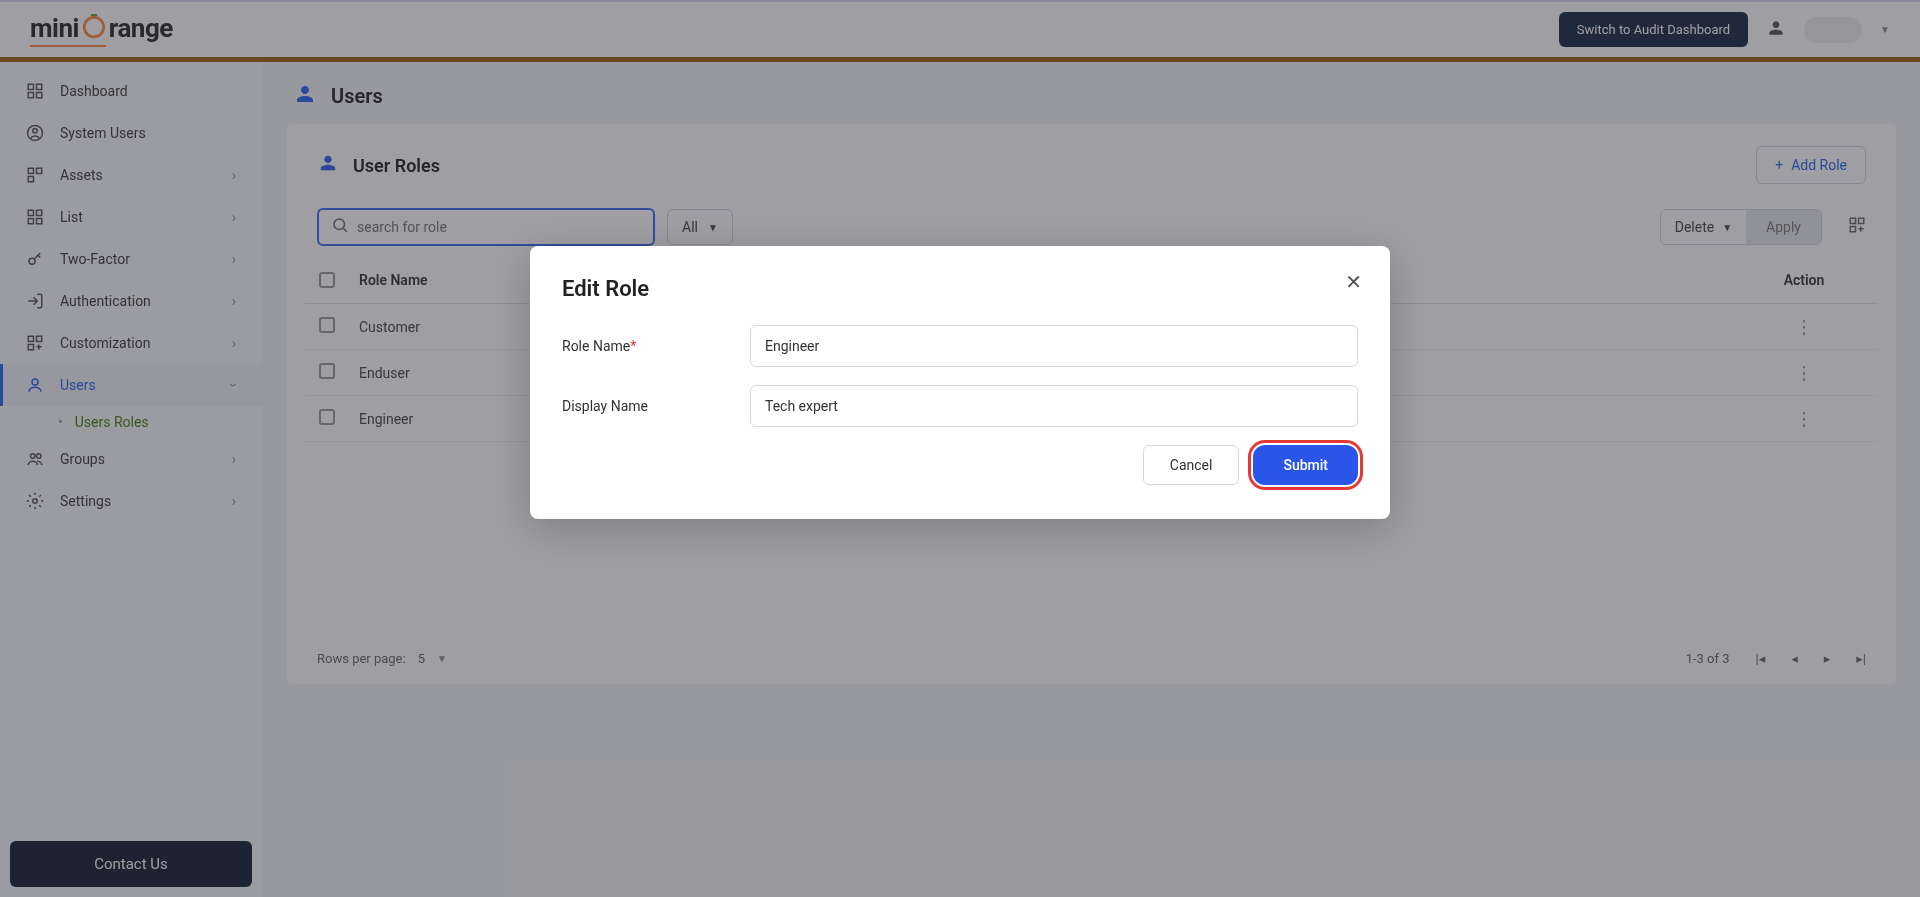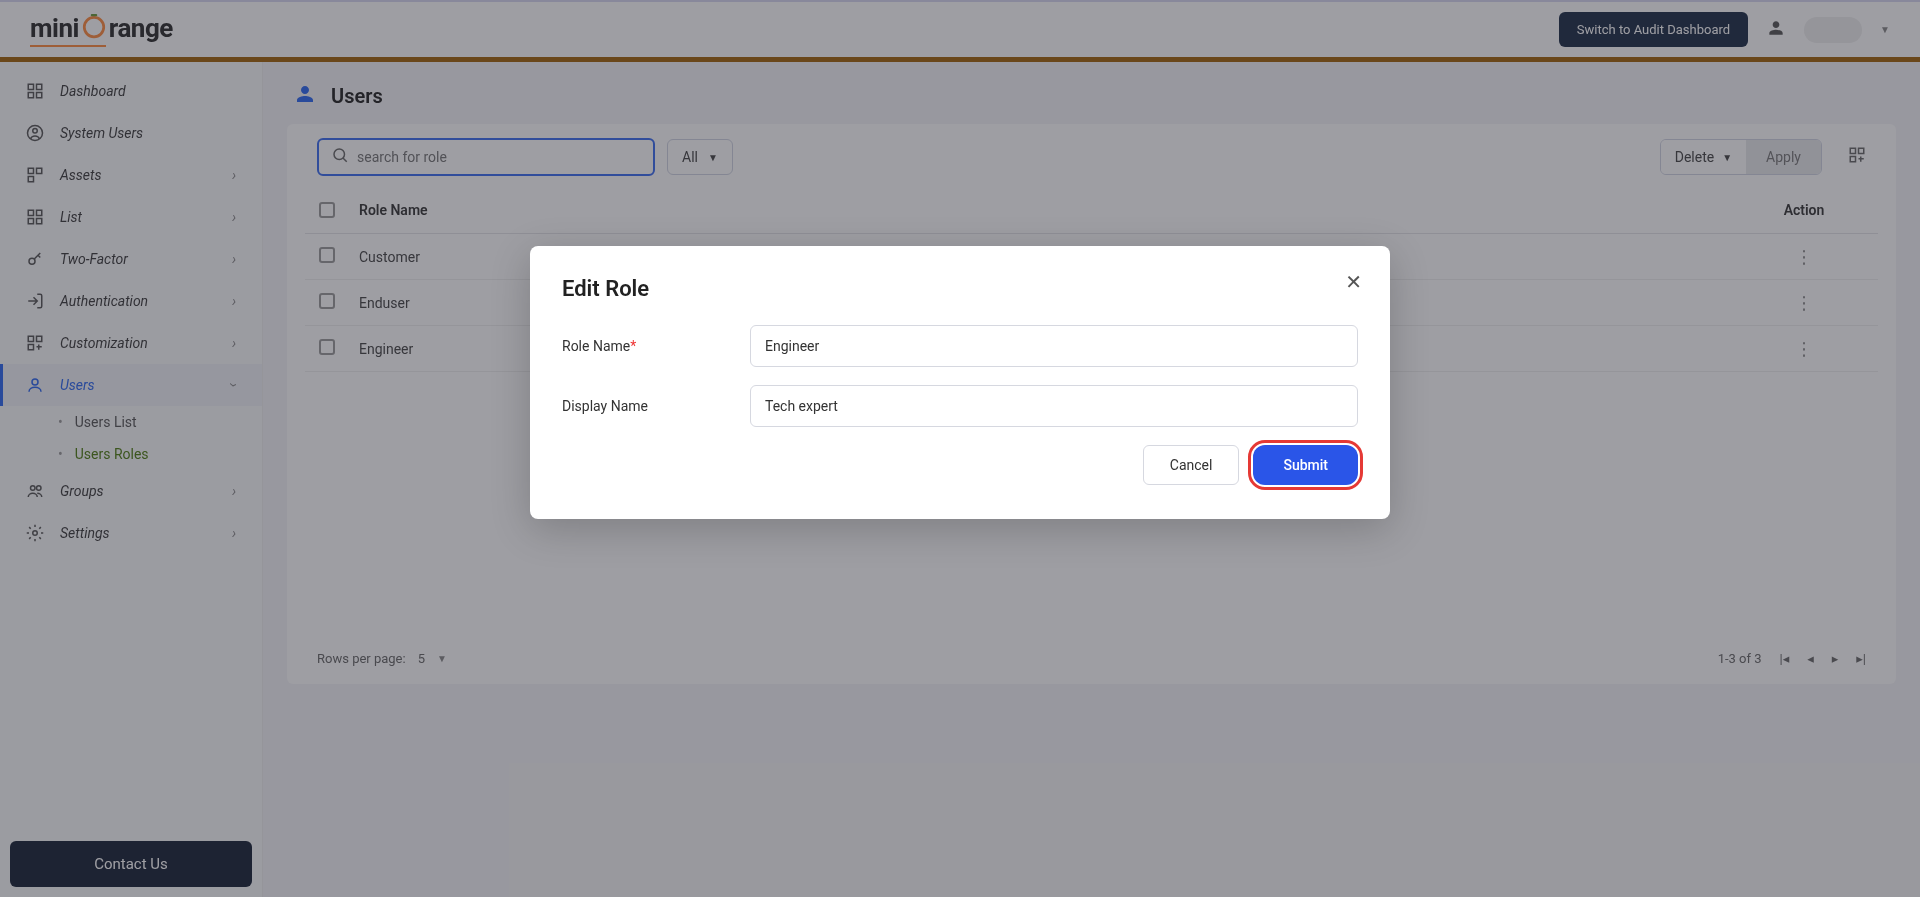--- a/index.html
+++ b/index.html
@@ -12,21 +12,21 @@
 .logo-wrap { display: flex; flex-direction: column; }
 .topbar-right { display: flex; align-items: center; gap: 18px; }
 .switch-btn { background: #1a2a44; color: #fff; border: none; border-radius: 6px; padding: 10px 18px; font-size: 13px; cursor: pointer; }
 .person-icon { color: #555; }
 .user-pill { background: #eee; border-radius: 14px; width: 58px; height: 26px; }
 .caret-down { color: #888; font-size: 10px; }
 
 .layout { display: flex; height: calc(100% - 62px); }
 .sidebar { width: 263px; background: #fafbfc; border-right: 1px solid #eee; display: flex; flex-direction: column; position: relative; }
 .nav { flex: 1; padding-top: 8px; }
-.nav-item { display: flex; align-items: center; gap: 16px; padding: 12px 26px; font-size: 14px; color: #3a3a3a; cursor: pointer; position: relative; font-style: italic; }
+.nav-item { display: flex; align-items: center; gap: 16px; padding: 12px 26px; font-size: 14px; color: #3a3a3a; cursor: pointer; position: relative; }
 .nav-item.active { color: #2a66f0; background: #f0f2f7; border-left: 3px solid #2a66f0; padding-left: 23px; }
 .nav-icon { width: 18px; height: 18px; display: flex; align-items: center; justify-content: center; color: #555; }
 .nav-item.active .nav-icon { color: #2a66f0; }
 .nav-chevron { margin-left: auto; color: #888; }
 .nav-sub { padding: 8px 26px 8px 58px; font-size: 14px; color: #555; cursor: pointer; display: flex; align-items: center; gap: 12px; }
 .nav-sub::before { content: "•"; color: #999; }
 .nav-sub.active { color: #4d7c0f; }
 .contact-btn { margin: 10px; background: #141f33; color: #fff; text-align: center; padding: 14px; border-radius: 6px; font-size: 15px; cursor: pointer; }
 
 .main { flex: 1; background: #f5f5f7; overflow: auto; padding-bottom: 60px; position: relative; }
@@ -53,21 +53,21 @@
 .table { width: calc(100% - 36px); margin: 0 18px; }
 .thead { display: flex; border-bottom: 1px solid #e4e4e8; padding: 12px 14px; font-size: 14px; font-weight: 600; color: #333; }
 .checkbox-col { width: 40px; }
 .checkbox { width: 16px; height: 16px; border: 2px solid #999; border-radius: 3px; display: inline-block; }
 .name-col { flex: 1; }
 .action-col { width: 120px; text-align: center; }
 .trow { display: flex; border-bottom: 1px solid #eee; padding: 12px 14px; font-size: 14px; color: #444; align-items: center; }
 .dots { color: #888; cursor: pointer; font-size: 18px; text-align: center; }
 
 .table-footer { margin-top: auto; display: flex; align-items: center; padding: 18px 30px; font-size: 13px; color: #666; gap: 12px; }
-.footer-right { margin-left: auto; display: flex; align-items: center; gap: 18px; }
+.footer-right { margin-left: auto; display: flex; align-items: center; gap: 26px; }
 .pager-icon { color: #666; cursor: pointer; }
 
 .overlay { position: absolute; inset: 0; background: rgba(40,40,50,0.45); display: flex; align-items: flex-start; justify-content: center; padding-top: 246px; }
 .modal { background: #fff; width: 860px; border-radius: 8px; padding: 30px 32px 34px; box-shadow: 0 10px 40px rgba(0,0,0,0.2); position: relative; }
 .modal-title { font-size: 22px; font-weight: 600; color: #222; margin-bottom: 24px; }
 .modal-close { position: absolute; top: 24px; right: 28px; color: #555; cursor: pointer; font-size: 20px; background: none; border: none; }
 .form-row { display: flex; align-items: center; margin-bottom: 18px; gap: 24px; }
 .form-label { width: 164px; font-size: 14px; color: #333; }
 .req { color: #e33; }
 .form-input { flex: 1; border: 1px solid #d6d8e0; border-radius: 6px; padding: 12px 14px; font-size: 14px; color: #333; outline: none; }
@@ -185,23 +185,20 @@
       <div class="nav-item active">
         <span class="nav-icon">
             <svg width="18" height="18" viewBox="0 0 24 24" fill="none" stroke="currentColor" stroke-width="2">
               <circle cx="12" cy="8" r="4"></circle>
               <path d="M4 21c0-4 4-6 8-6s8 2 8 6"></path>
             </svg>
           </span>
         <span>Users</span>
         <span class="nav-chevron" style="transform:rotate(90deg)">›</span>
       </div>
-      <div class="nav-sub">
-        <span>Users List</span>
-      </div>
       <div class="nav-sub active">
         <span>Users Roles</span>
       </div>
       <div class="nav-item">
         <span class="nav-icon">
             <svg width="18" height="18" viewBox="0 0 24 24" fill="none" stroke="currentColor" stroke-width="2">
               <circle cx="9" cy="8" r="3"></circle>
               <circle cx="17" cy="8" r="3"></circle>
               <path d="M3 20c0-3 3-5 6-5s6 2 6 5M15 15c3 0 6 2 6 5"></path>
             </svg>
@@ -225,20 +222,30 @@
 
   <div class="main">
     <div class="page-header">
       <span class="person-svg"><svg width="24" height="24" viewBox="0 0 24 24" fill="currentColor">
             <path d="M12 12c2.2 0 4-1.8 4-4s-1.8-4-4-4-4 1.8-4 4 1.8 4 4 4zm0 2c-2.7 0-8 1.3-8 4v2h16v-2c0-2.7-5.3-4-8-4z"></path>
           </svg></span>
       <div class="page-title">Users</div>
     </div>
 
     <div class="panel">
+      <div class="panel-header">
+        <span class="person-svg"><svg width="22" height="22" viewBox="0 0 24 24" fill="currentColor">
+              <path d="M12 12c2.2 0 4-1.8 4-4s-1.8-4-4-4-4 1.8-4 4 1.8 4 4 4zm0 2c-2.7 0-8 1.3-8 4v2h16v-2c0-2.7-5.3-4-8-4z"></path>
+            </svg></span>
+        <div class="panel-title">User Roles</div>
+        <button class="add-role-btn">
+          <span>+</span>
+          <span>Add Role</span>
+        </button>
+      </div>
 
       <div class="toolbar">
         <div class="search-box">
           <span class="search-icon"><svg width="18" height="18" viewBox="0 0 24 24" fill="none" stroke="currentColor" stroke-width="2">
                 <circle cx="11" cy="11" r="7"></circle>
                 <path d="M21 21l-5-5"></path>
               </svg></span>
           <input placeholder="search for role" style="">
         </div>
         <button class="all-btn">

